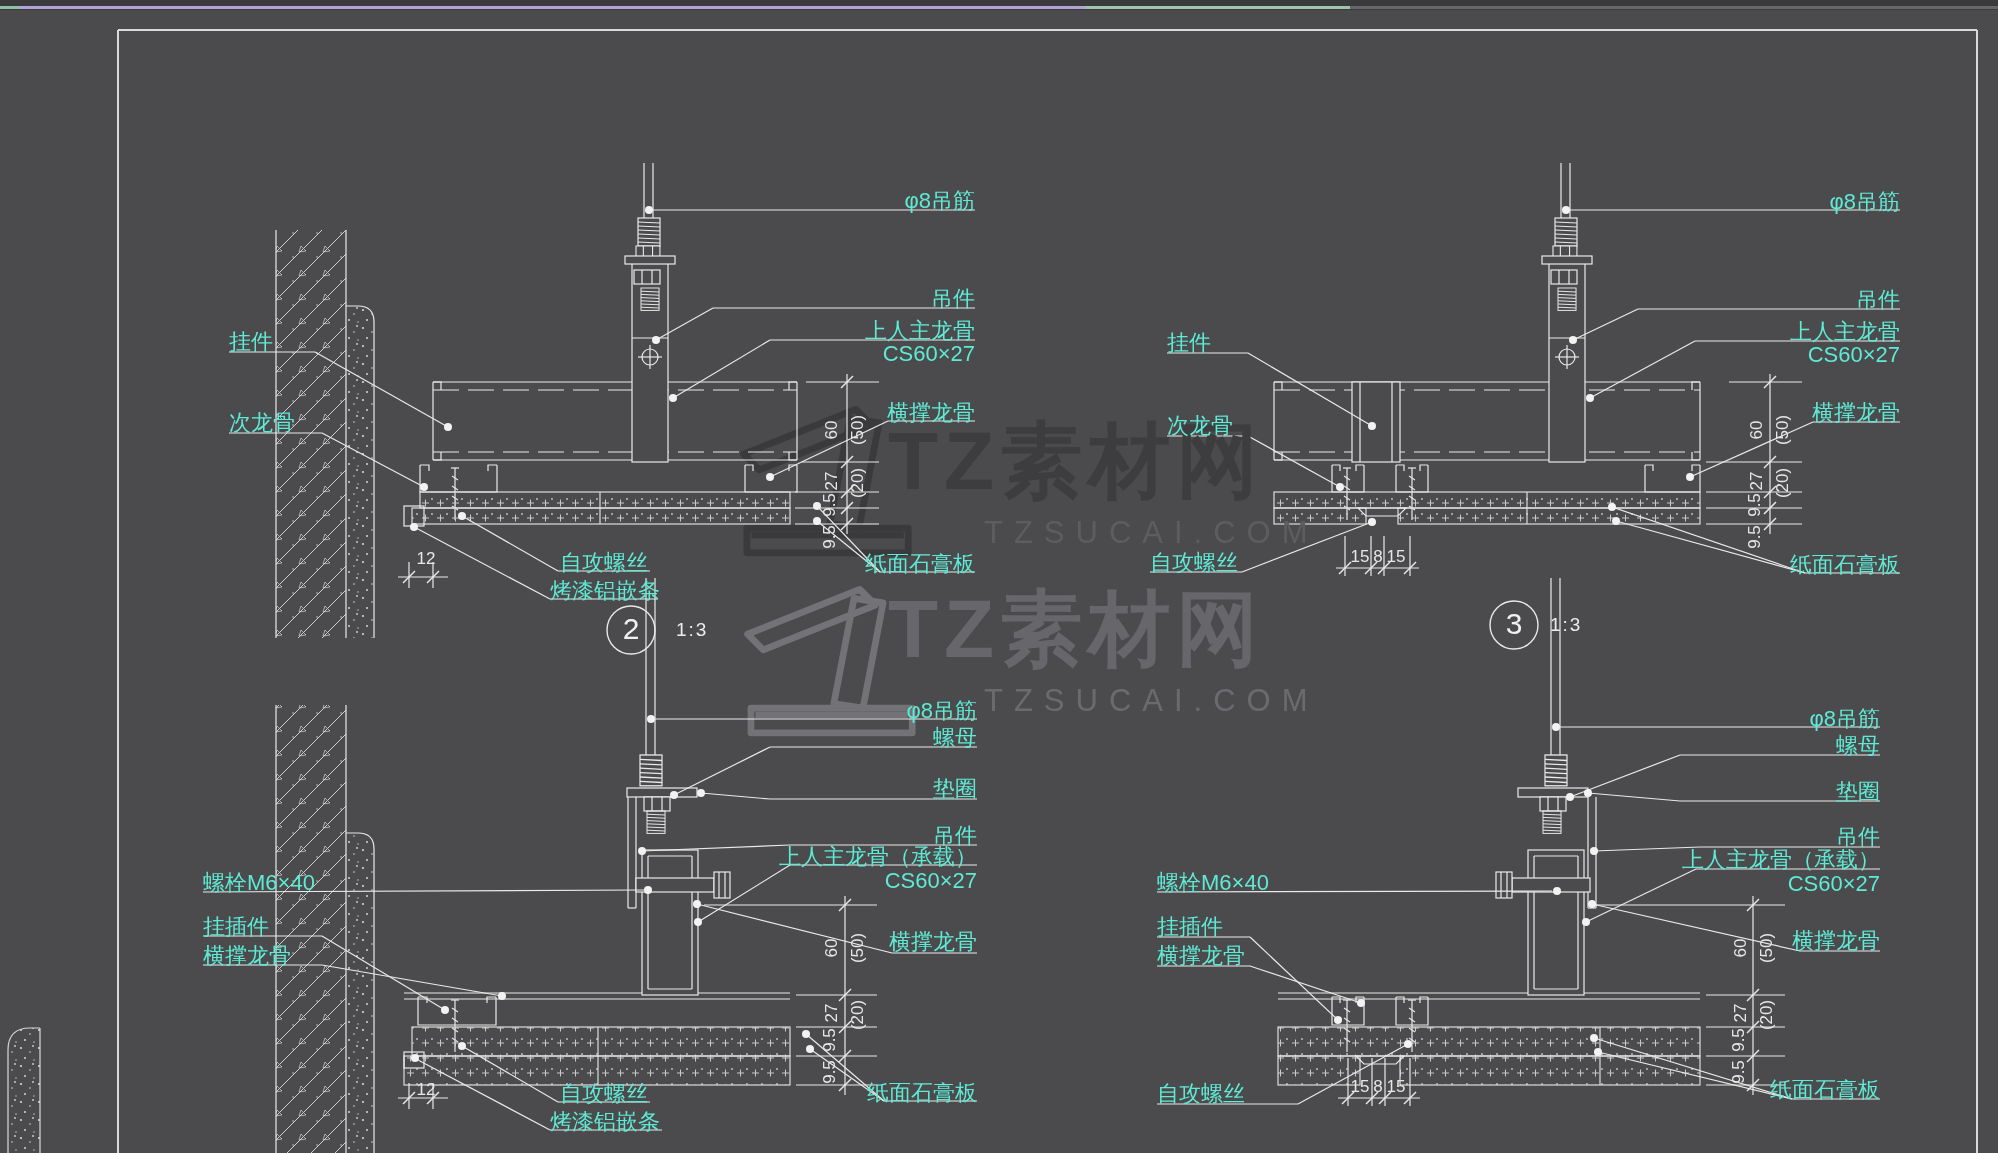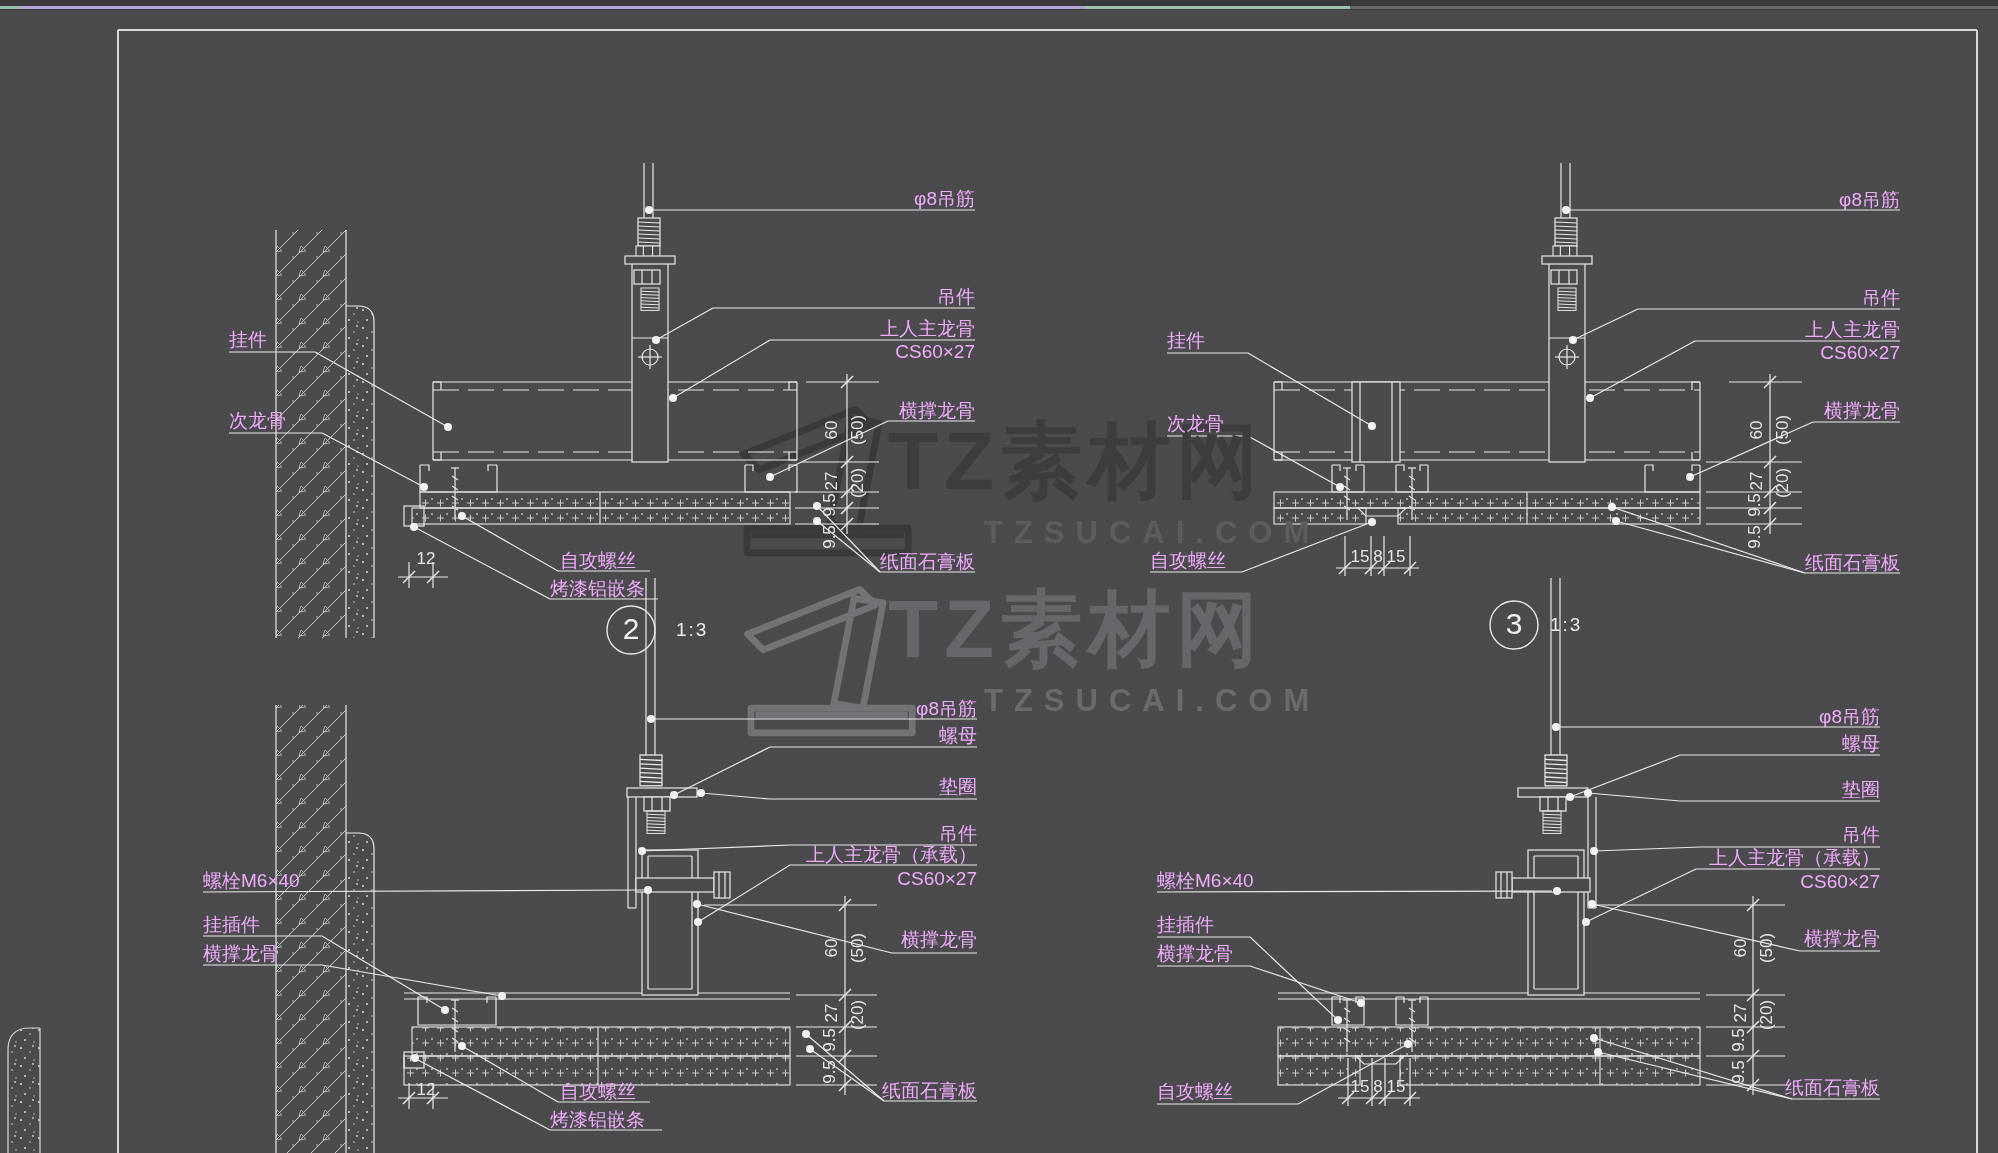--- a/index.html
+++ b/index.html
@@ -1,29 +1,29 @@
 <!DOCTYPE html>
 <html><head>
 <meta charset="utf-8">
 <style>
   html,body{margin:0;padding:0;background:#4b4b4d;}
   #canvas{position:relative;width:1998px;height:1153px;background:#4b4b4d;overflow:hidden;
           font-family:"Liberation Sans",sans-serif;}
   #topbar{position:absolute;left:0;top:0;width:1998px;height:10px;background:#3a3a3d;}
   .accent{position:absolute;top:6px;height:3px;}
   svg.draw{position:absolute;left:0;top:0;}
-  .lbl{position:absolute;color:#f0abfc;font-size:19px;line-height:1.05;white-space:nowrap;}
+  .lbl{position:absolute;color:#5eead4;font-size:22px;line-height:1.05;white-space:nowrap;}
   .lbl.r{text-align:right;}
   .dimt{position:absolute;color:#e6e6e6;font-size:17px;white-space:nowrap;}
   .dimv{transform:translate(-50%,-50%) rotate(-90deg);}
   .dimh{transform:translate(-50%,-50%);}
   .badge-num{position:absolute;color:#f0f0f0;font-size:30px;transform:translate(-50%,-54%);}
   .scale-txt{position:absolute;color:#ececec;font-size:19px;letter-spacing:2px;}
   .wm-brand{position:absolute;font-weight:bold;font-size:82px;line-height:1;letter-spacing:6px;}
-  .wm-site{position:absolute;font-weight:bold;font-size:31px;letter-spacing:11px;}
+  .wm-site{position:absolute;font-weight:normal;font-size:31px;letter-spacing:11px;}
 </style>
 </head>
 <body>
 
 <div id="canvas">
 
   <div id="topbar">
     <div class="accent" style="left:0;width:20px;background:#8fbfa8;"></div>
     <div class="accent" style="left:20px;width:1065px;background:#b1a3d8;"></div>
     <div class="accent" style="left:1085px;width:265px;background:#9fc4ae;"></div>

